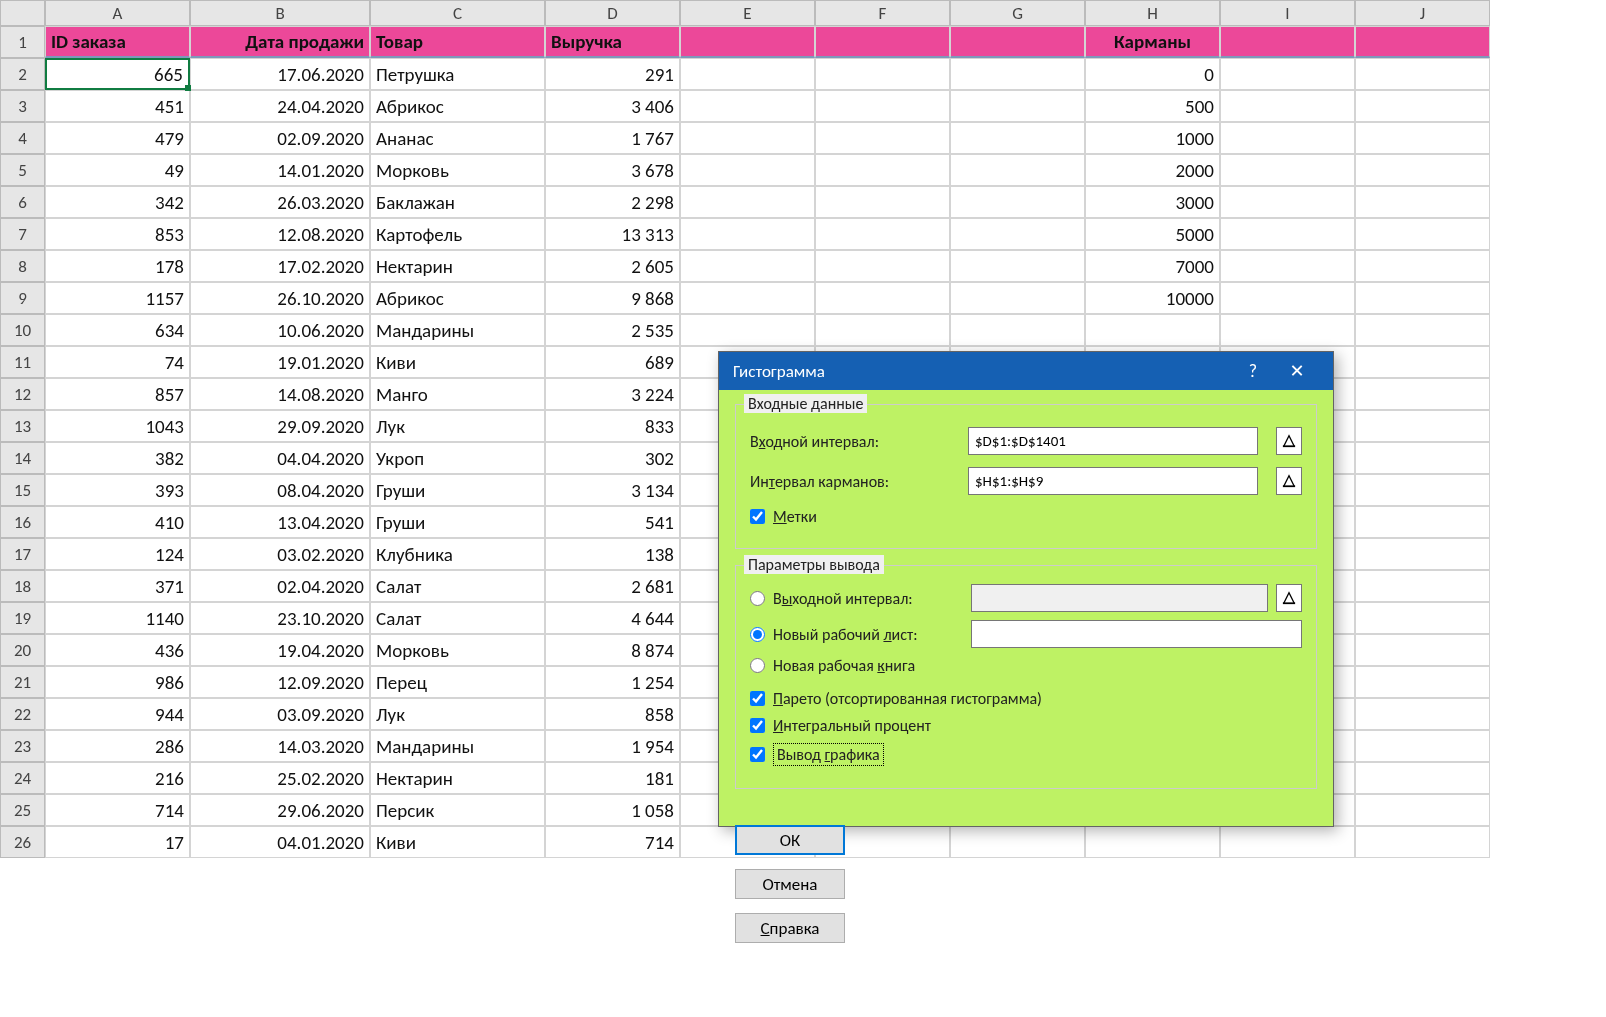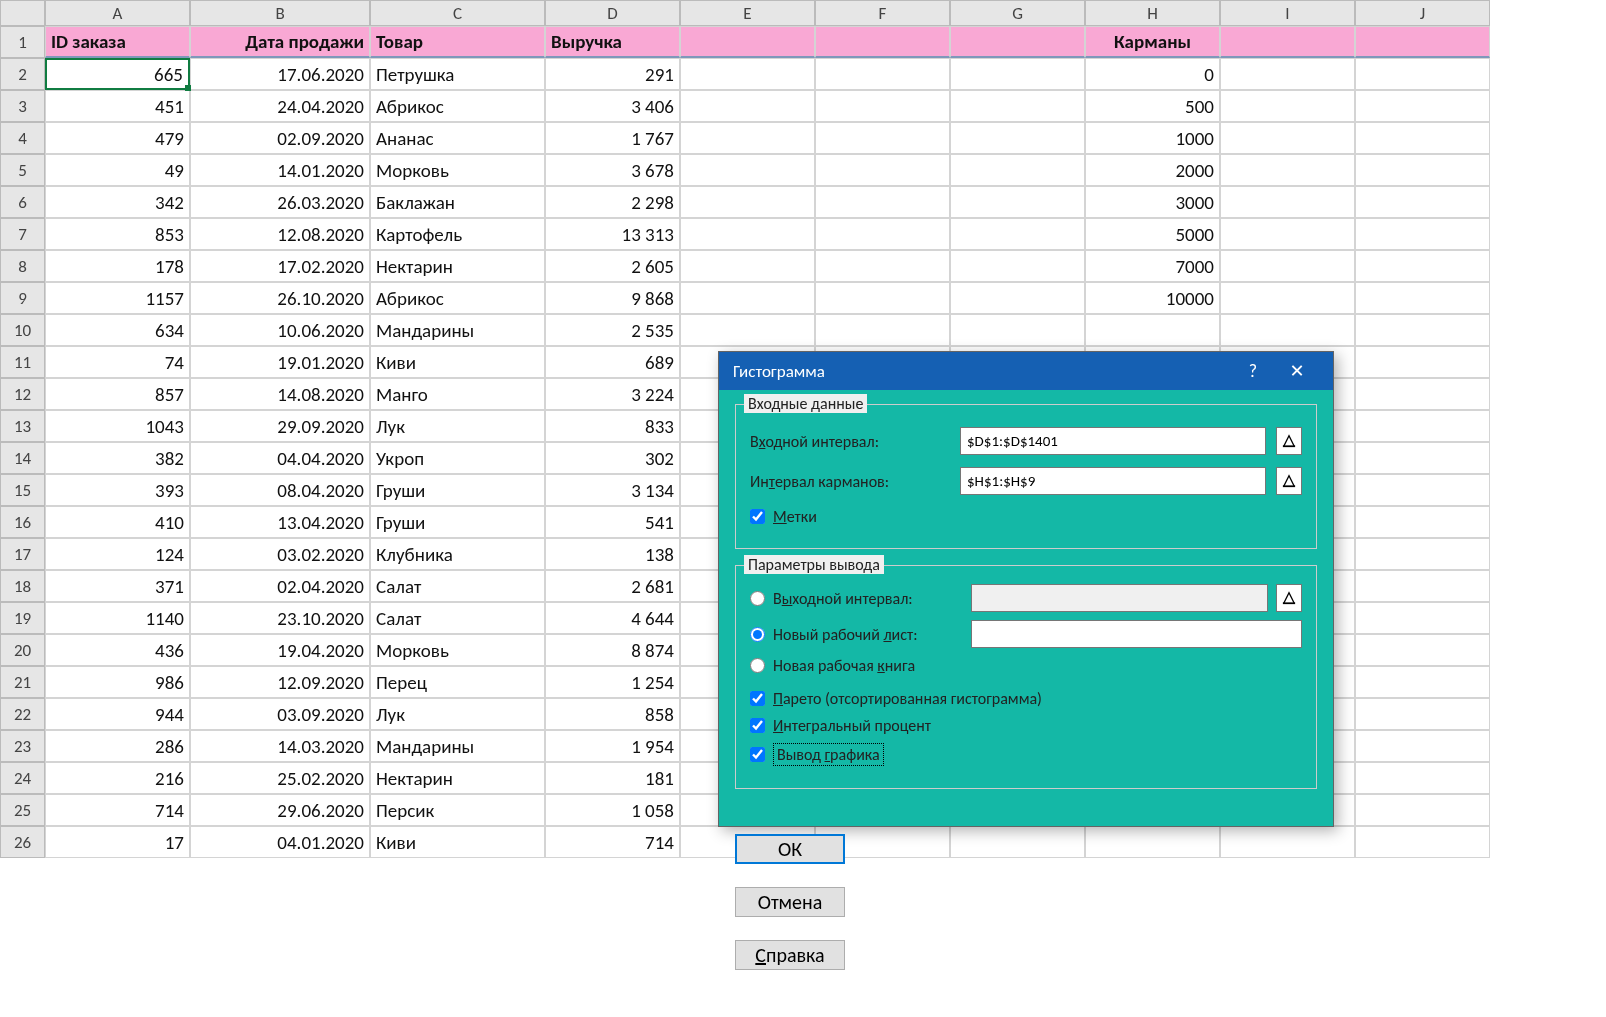--- a/index.html
+++ b/index.html
@@ -6,37 +6,37 @@
 body { font-family: Calibri, Arial, sans-serif; font-size: 18px; background: #fff; overflow: hidden; position: relative; width: 1606px; height: 1017px; }
 .sheet { display: grid; grid-template-columns: 45px 145px 180px 175px 135px 135px 135px 135px 135px 135px 135px; }
 .col-header, .row-header { background: #e6e6e6; border: 1px solid #bbb; display: flex; align-items: center; justify-content: center; font-size: 17px; color: #444; height: 26px; }
 .corner { background: #e6e6e6; border: 1px solid #bbb; height: 26px; }
 .row-header { height: 32px; }
 .cell { border: 1px solid #d4d4d4; height: 32px; display: flex; align-items: center; padding: 0 5px; font-size: 19px; color: #111; }
 .num { justify-content: flex-end; }
 .txt { justify-content: flex-start; }
 .selected { border: 2px solid #107c41 !important; position: relative; }
 .selected::after { content: ''; position: absolute; right: -3px; bottom: -3px; width: 6px; height: 6px; background: #107c41; }
-.dialog { position: absolute; top: 351px; left: 718px; width: 616px; height: 476px; background: #14b8a6; border: 1px solid #646464; box-shadow: 4px 4px 14px rgba(0,0,0,.3); font-size: 16px; color: #222; }
+.dialog { position: absolute; top: 351px; left: 718px; width: 616px; height: 476px; background: #bef264; border: 1px solid #646464; box-shadow: 4px 4px 14px rgba(0,0,0,.3); font-size: 16px; color: #222; }
 .dlg-title { background: #1560b3; color: #fff; height: 38px; display: flex; align-items: center; padding: 0 14px; font-size: 17px; }
 .dlg-title .spacer { flex: 1; }
 .dlg-title .btn-help, .dlg-title .btn-close { width: 44px; height: 38px; display: flex; align-items: center; justify-content: center; color: #fff; font-size: 18px; cursor: pointer; }
 .dlg-body { display: flex; padding: 14px 16px; gap: 20px; flex-direction: column; }
 .dlg-left { flex: 1; }
 .dlg-right { width: 110px; display: flex; flex-direction: column; gap: 14px; }
 .group { border: 1px solid #ccc; padding: 10px 14px 14px; margin-bottom: 16px; position: relative; }
 .group-title { position: absolute; top: -11px; left: 8px; background: #f0f0f0; padding: 0 4px; font-size: 16px; }
-.field-row { display: flex; align-items: center; margin: 12px 0; gap: 10px; }
+.field-row { display: flex; align-items: center; margin: 12px 0; gap: 18px; }
 .field-label { width: 200px; }
 .field-input { flex: 1; height: 28px; border: 1px solid #767676; background: #fff; padding: 0 6px; font-size: 15px; font-family: Calibri, Arial, sans-serif; }
 .range-btn { width: 26px; height: 28px; border: 1px solid #767676; background: #fff; display: flex; align-items: center; justify-content: center; cursor: pointer; }
 .range-btn svg { width: 14px; height: 14px; }
 .chk-row, .rad-row { display: flex; align-items: center; margin: 8px 0; gap: 8px; }
 input[type=checkbox], input[type=radio] { width: 15px; height: 15px; }
-.dlg-btn { height: 30px; border: 1px solid #adadad; background: #e1e1e1; font-size: 20px; cursor: pointer; font-family: Calibri, Arial, sans-serif; margin-top: 9px; }
+.dlg-btn { height: 30px; border: 1px solid #adadad; background: #e1e1e1; font-size: 17px; cursor: pointer; font-family: Calibri, Arial, sans-serif; }
 .dlg-btn.primary { border: 2px solid #0078d7; }
 .underline { text-decoration: underline; text-decoration-style: solid; }
 .focus-box { border: 1px dotted #000; padding: 1px 3px; }
 </style>
 </head>
 <body>
 
 <div class="sheet" id="sheet">
     <div class="corner"></div>
     <div class="col-header">A</div>
@@ -432,16 +432,16 @@
     <div class="dlg-right">
       <button class="dlg-btn primary">ОК</button>
       <button class="dlg-btn">Отмена</button>
       <button class="dlg-btn"><span class="underline">С</span>правка</button>
     </div>
   </div>
 </div>
 
 <style>
 
-.sheet > .cell:nth-child(n+13):nth-child(-n+22){ background:#f9a8d4; font-weight:bold; border-bottom:2px solid #7f98ba; }
+.sheet > .cell:nth-child(n+13):nth-child(-n+22){ background:#ec4899; font-weight:bold; border-bottom:2px solid #7f98ba; }
 .sheet > .cell:nth-child(20){ background:#f9e2b3; justify-content:center; }
 .sheet > .cell:nth-child(13),.sheet > .cell:nth-child(14),.sheet > .cell:nth-child(15),.sheet > .cell:nth-child(16){ justify-content:flex-start; }
 </style>
 
 </body></html>

